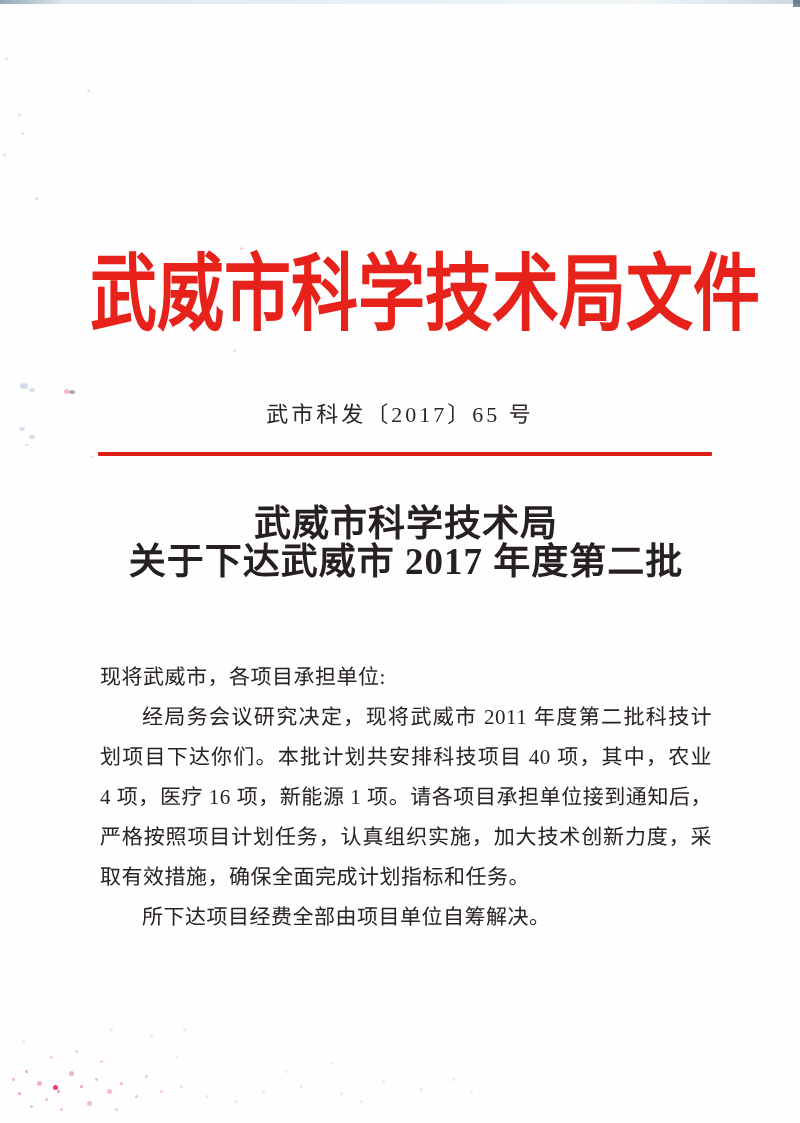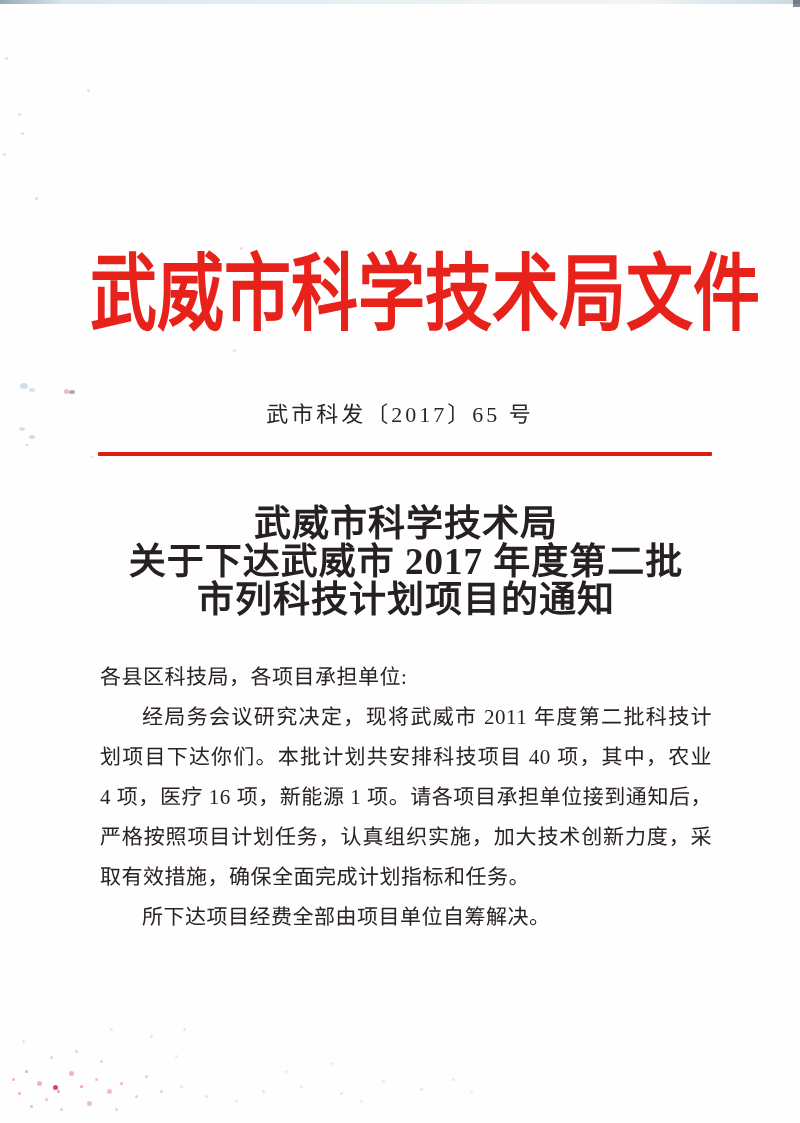--- a/index.html
+++ b/index.html
@@ -200,25 +200,24 @@
 
   <div class="letterhead">武威市科学技术局文件</div>
 
   <div class="doc-number">武市科发〔2017〕65 号</div>
 
   <div class="red-rule"></div>
 
   <div class="notice-title">
     <div class="t-line">武威市科学技术局</div>
     <div class="t-line">关于下达武威市 2017 年度第二批</div>
-    <div class="t-line">市列科技计划项目的通知</div>
   </div>
 
   <div class="body-text">
-    <div class="b-line">各县区科技局，各项目承担单位:</div>
+    <div class="b-line">现将武威市，各项目承担单位:</div>
     <div class="b-line indent full">经局务会议研究决定，现将武威市 2011 年度第二批科技计</div>
     <div class="b-line full">划项目下达你们。本批计划共安排科技项目 40 项，其中，农业</div>
     <div class="b-line full">4 项，医疗 16 项，新能源 1 项。请各项目承担单位接到通知后，</div>
     <div class="b-line full">严格按照项目计划任务，认真组织实施，加大技术创新力度，采</div>
     <div class="b-line">取有效措施，确保全面完成计划指标和任务。</div>
     <div class="b-line indent">所下达项目经费全部由项目单位自筹解决。</div>
   </div>
 
   <div class="speck-pink"></div>
   <div class="speck-blue"></div>

